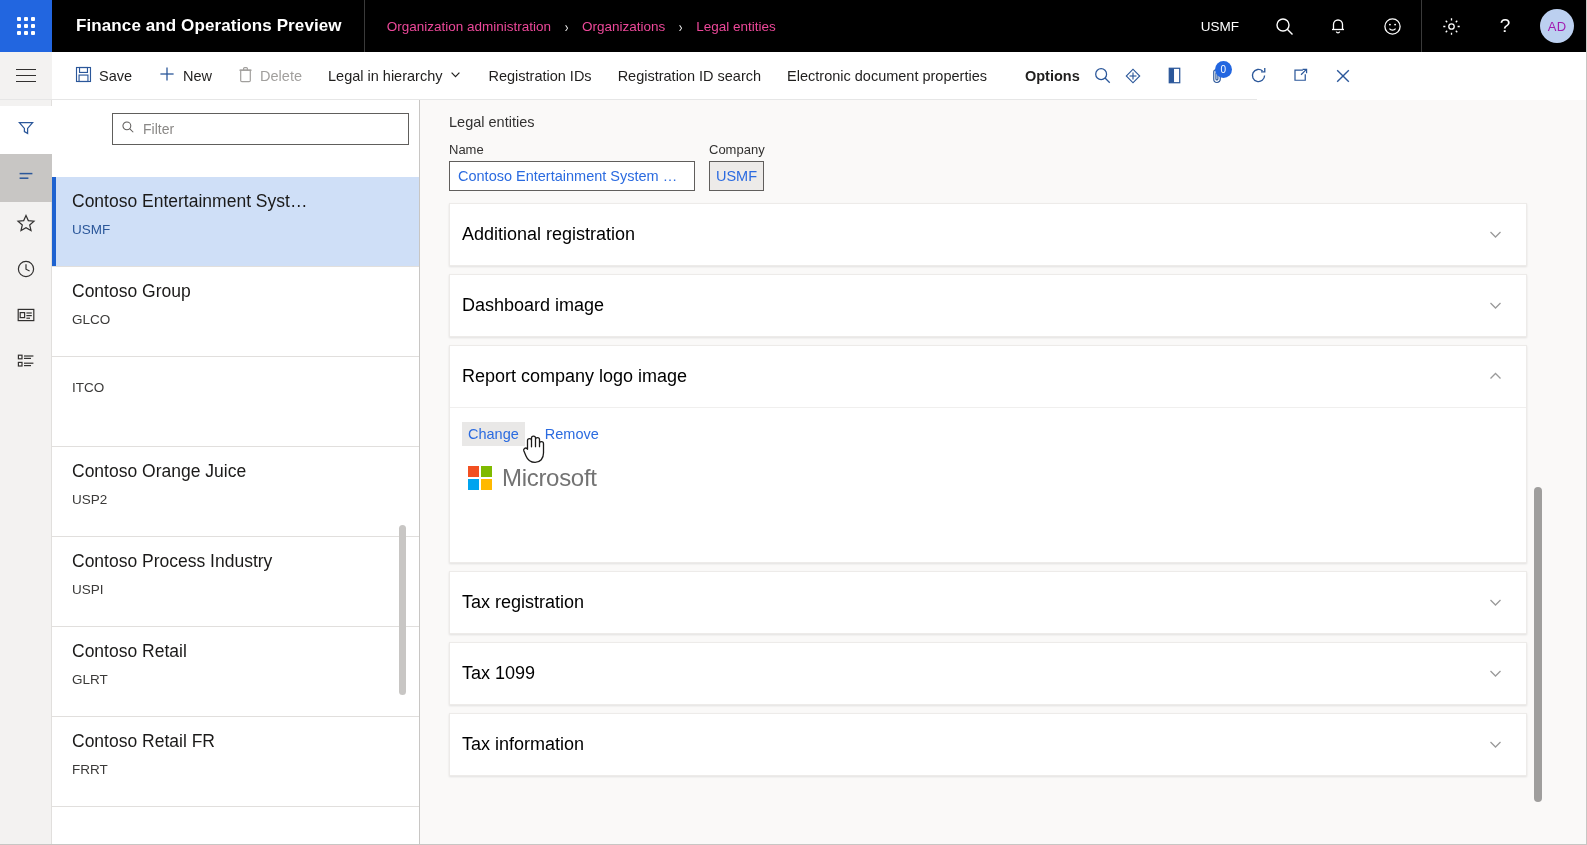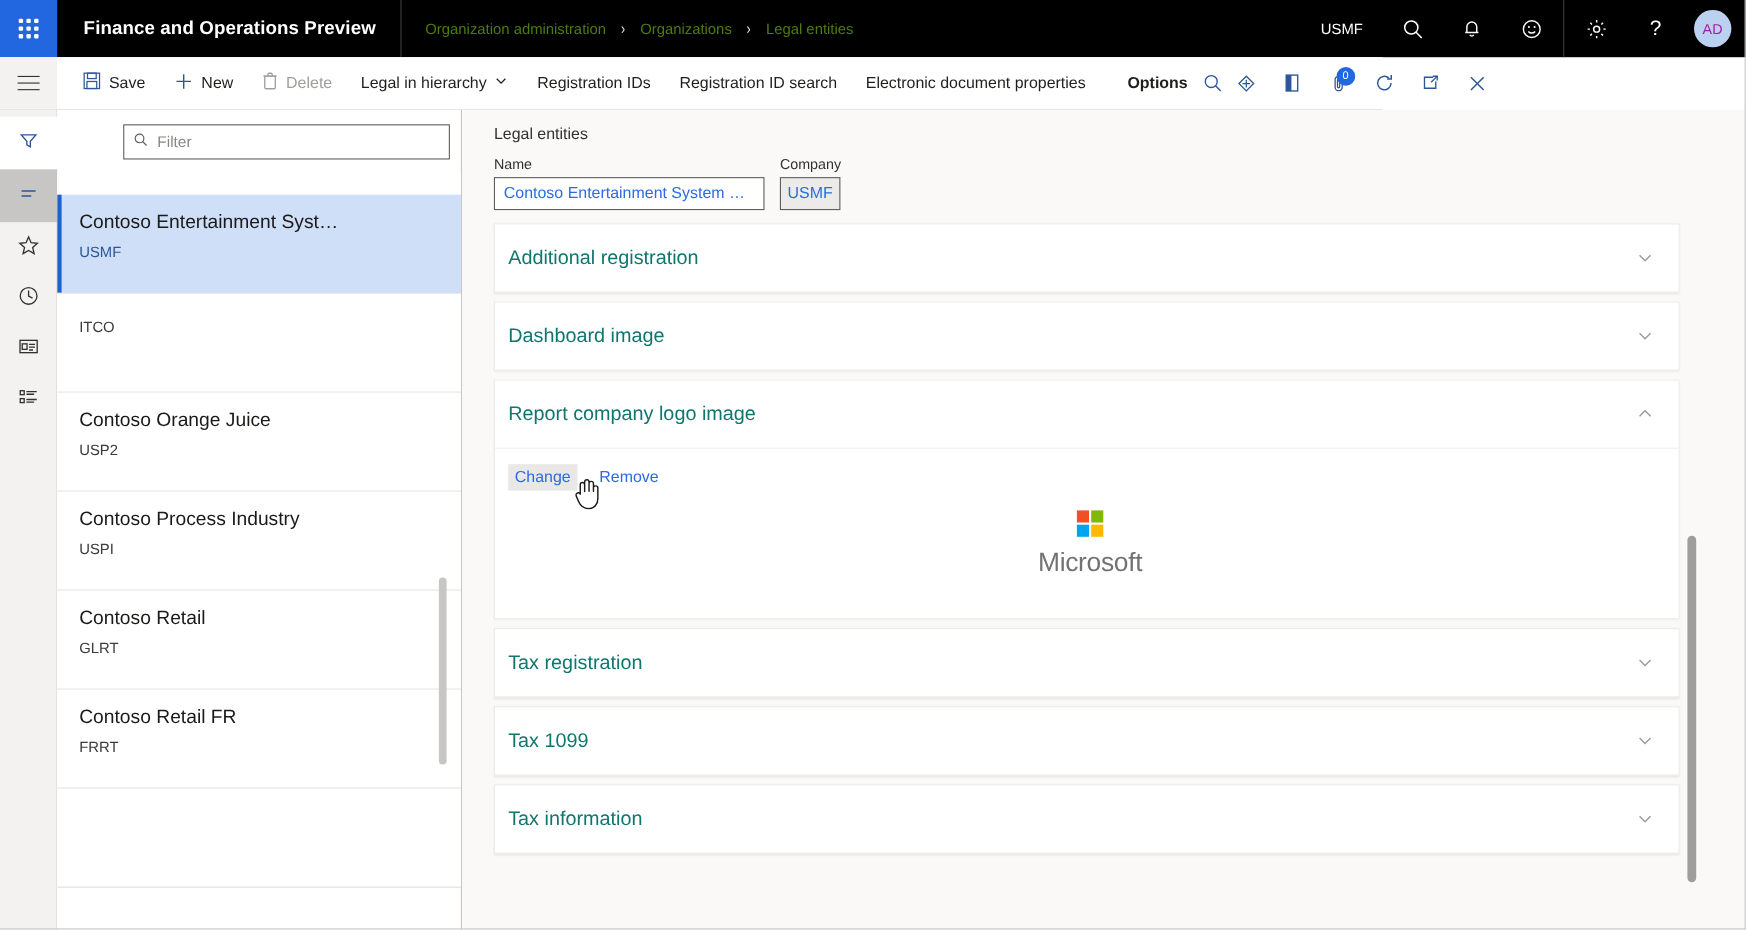--- a/index.html
+++ b/index.html
@@ -23,21 +23,21 @@
   .waffle { display: grid; grid-template-columns: repeat(3, 4px); grid-template-rows: repeat(3, 4px); gap: 3px; }
   .waffle i { display: block; width: 4px; height: 4px; background: #ffffff; border-radius: 1px; }
 
   .app-title {
     color: #ffffff; font-size: 17px; font-weight: bold;
     padding: 0 22px 0 24px; letter-spacing: .1px; white-space: nowrap;
   }
   .nav-divider { width: 1px; height: 52px; background: #3a3a3a; }
 
   .breadcrumb { display: flex; align-items: center; padding-left: 22px; gap: 0; }
-  .crumb { color: #4d7c0f; font-size: 13.5px; white-space: nowrap; cursor: pointer; }
+  .crumb { color: #ec4899; font-size: 13.5px; white-space: nowrap; cursor: pointer; }
   .crumb.last { cursor: default; }
   .crumb-sep {
     color: #ffffff; font-size: 15px; padding: 0 13px; opacity: .95;
     display: inline-block; transform: scaleX(.75); font-weight: 300;
   }
 
   .topbar-right { margin-left: auto; display: flex; align-items: center; height: 52px; }
   .company-tag { color: #ffffff; font-size: 13.5px; padding: 0 18px; cursor: pointer; }
   .ticon {
     width: 54px; height: 52px; display: flex; align-items: center; justify-content: center;
@@ -167,30 +167,30 @@
   .sections { margin-top: 12px; padding: 0 60px 0 29px; }
   .section {
     background: #ffffff; border: 1px solid #edebe9;
     box-shadow: 0 1px 2px rgba(0,0,0,.10);
     margin-bottom: 8px;
   }
   .sec-head {
     height: 61px; display: flex; align-items: center; justify-content: space-between;
     padding: 0 22px 0 12px; cursor: pointer;
   }
-  .sec-title { font-size: 18px; color: #0f766e; }
+  .sec-title { font-size: 18px; color: #000000; }
   .chev { color: #9a9a9a; display: flex; align-items: center; }
   .sec-body { border-top: 1px solid #f0efee; padding: 14px 12px 20px 12px; height: 155px; }
   .linkrow { display: flex; align-items: center; gap: 0; position: relative; }
   .lnk {
     font-size: 14.5px; color: #2b6be0; cursor: pointer; padding: 4px 6px;
   }
   .lnk.hovered { background: #e9e8e7; }
   .lnk-gap { width: 14px; }
-  .ms-logo { display: flex; align-items: center; gap: 10px; margin-top: 18px; padding-left: 6px; flex-direction: column; }
+  .ms-logo { display: flex; align-items: center; gap: 10px; margin-top: 18px; padding-left: 6px; }
   .ms-squares { display: grid; grid-template-columns: repeat(2, 11px); grid-template-rows: repeat(2, 11px); gap: 2px; }
   .ms-squares i { display: block; width: 11px; height: 11px; }
   .ms-word { font-size: 24px; color: #737373; letter-spacing: -.3px; }
 
   .cursor-hand {
     position: absolute; left: 58px; top: 11px; pointer-events: none;
   }
 
   .main-scroll {
     position: absolute; left: 1534px; top: 487px; width: 8px; height: 315px;
@@ -465,20 +465,24 @@
 </div>
 
 <div class="listwrap">
   <div class="list-inner" id="list-inner">
       <div class="lrow blank"></div>
       <div class="lrow selected">
         <div class="lname">Contoso Entertainment Syst…</div>
         <div class="lcode">USMF</div>
       </div>
       <div class="lrow">
+        <div class="lname">Contoso Group</div>
+        <div class="lcode">GLCO</div>
+      </div>
+      <div class="lrow">
         <div class="lcode">ITCO</div>
       </div>
       <div class="lrow">
         <div class="lname">Contoso Orange Juice</div>
         <div class="lcode">USP2</div>
       </div>
       <div class="lrow">
         <div class="lname">Contoso Process Industry</div>
         <div class="lcode">USPI</div>
       </div>

